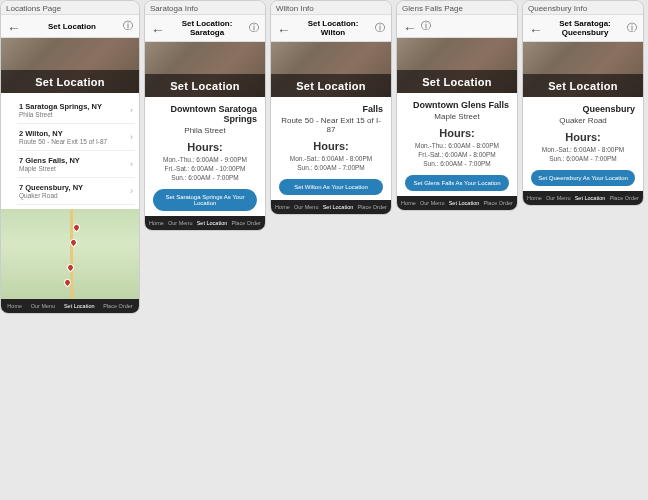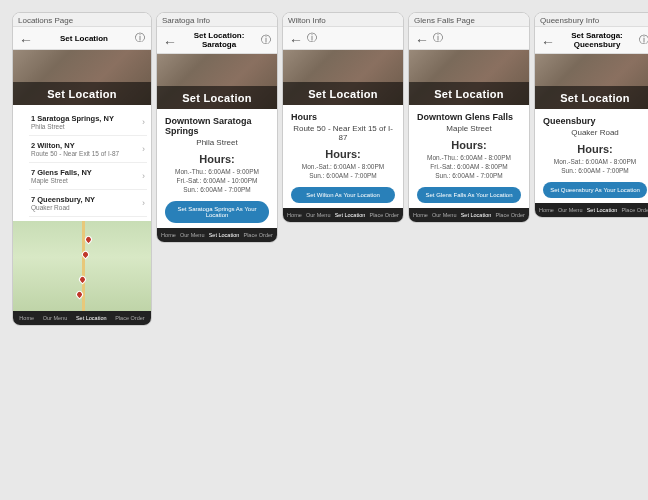--- a/index.html
+++ b/index.html
@@ -8,21 +8,21 @@
       font-family: Arial, sans-serif;
       width: 648px;
       min-height: 500px;
       overflow: hidden;
     }
 
     .screens-container {
       display: flex;
       flex-direction: row;
       gap: 4px;
-      padding: 12px;
+      padding: 0;
       align-items: flex-start;
     }
 
     
     .phone-frame {
       background: #fff;
       border: 1.5px solid #ccc;
       border-radius: 8px;
       overflow: hidden;
       flex-shrink: 0;
@@ -200,21 +200,21 @@
     .detail-content {
       flex: 1;
       padding: 7px 8px 5px;
       overflow-y: auto;
     }
 
     .detail-location-name {
       font-size: 9px;
       font-weight: bold;
       color: #222;
-      text-align: left;
+      text-align: right;
       margin-bottom: 2px;
     }
 
     .detail-street {
       font-size: 8px;
       color: #444;
       text-align: center;
       margin-bottom: 6px;
     }
 
@@ -340,28 +340,29 @@
       <span class="footer-nav-item">Our Menu</span>
       <span class="footer-nav-item active">Set Location</span>
       <span class="footer-nav-item">Place Order</span>
     </div>
   </div>
 
   <div class="phone-frame detail-frame">
     <div class="phone-label">Wilton Info</div>
     <div class="header-bar">
       <span class="back-btn">←</span>
+      <span class="header-title">Set Location: Wilton</span>
       <span class="header-icon">ⓘ</span>
     </div>
     <div class="hero-image">
       <div class="hero-image-bg"></div>
       <div class="hero-overlay">Set Location</div>
     </div>
     <div class="detail-content">
-      <div class="detail-location-name">Hours</div>
+      <div class="detail-location-name">Falls</div>
       <div class="detail-street">Route 50 - Near Exit 15 of I-87</div>
       <div class="detail-hours-title">Hours:</div>
       <div class="detail-hours-row">Mon.-Sat.: 6:00AM - 8:00PM</div>
       <div class="detail-hours-row">Sun.: 6:00AM - 7:00PM</div>
       <button class="cta-button">Set Wilton As Your Location</button>
     </div>
     <div class="footer-nav">
       <span class="footer-nav-item">Home</span>
       <span class="footer-nav-item">Our Menu</span>
       <span class="footer-nav-item active">Set Location</span>

